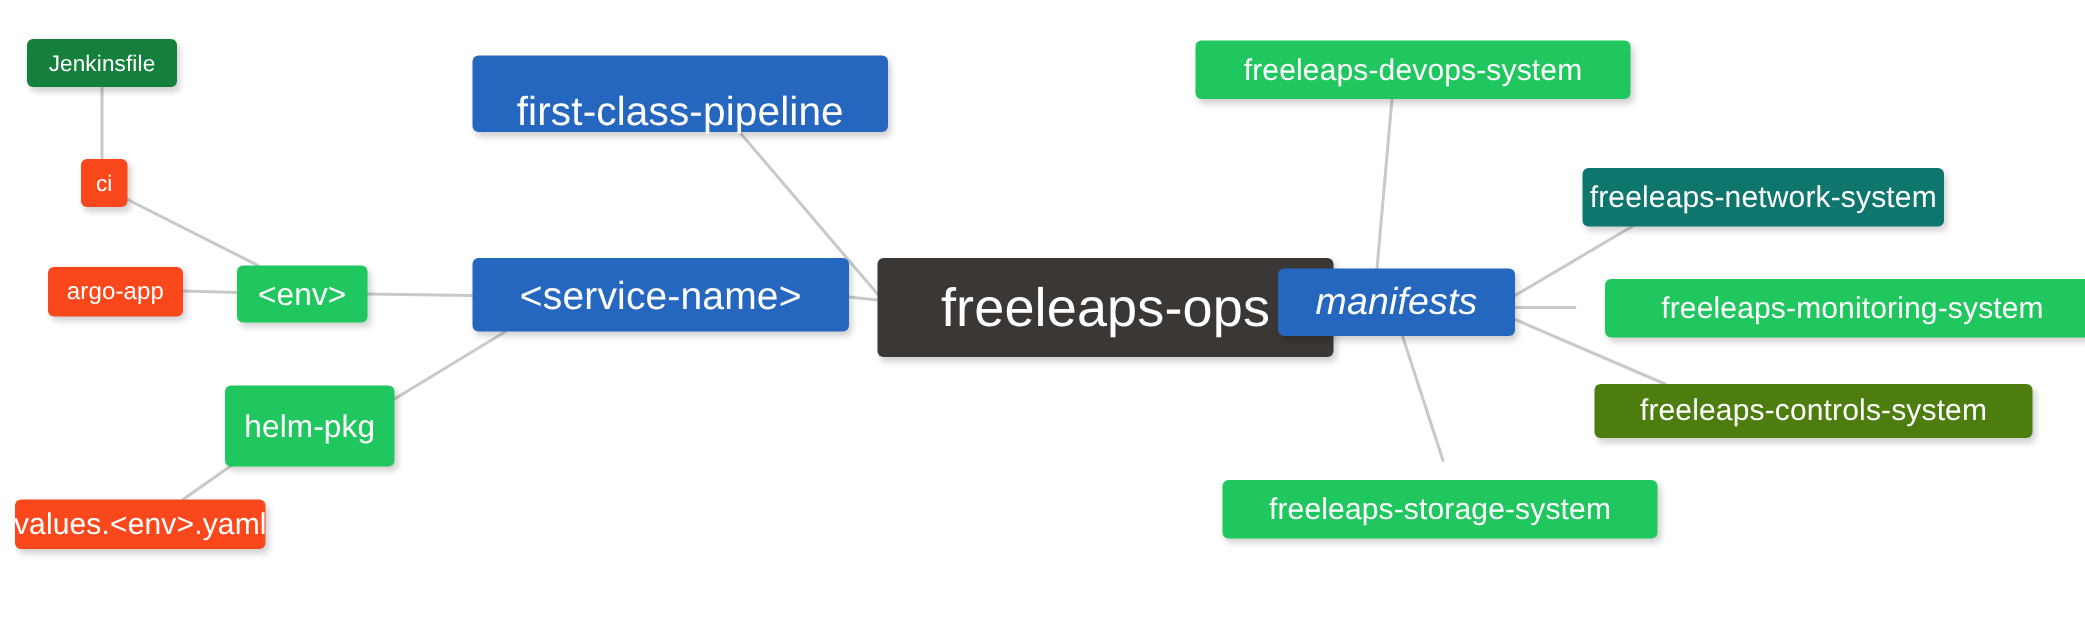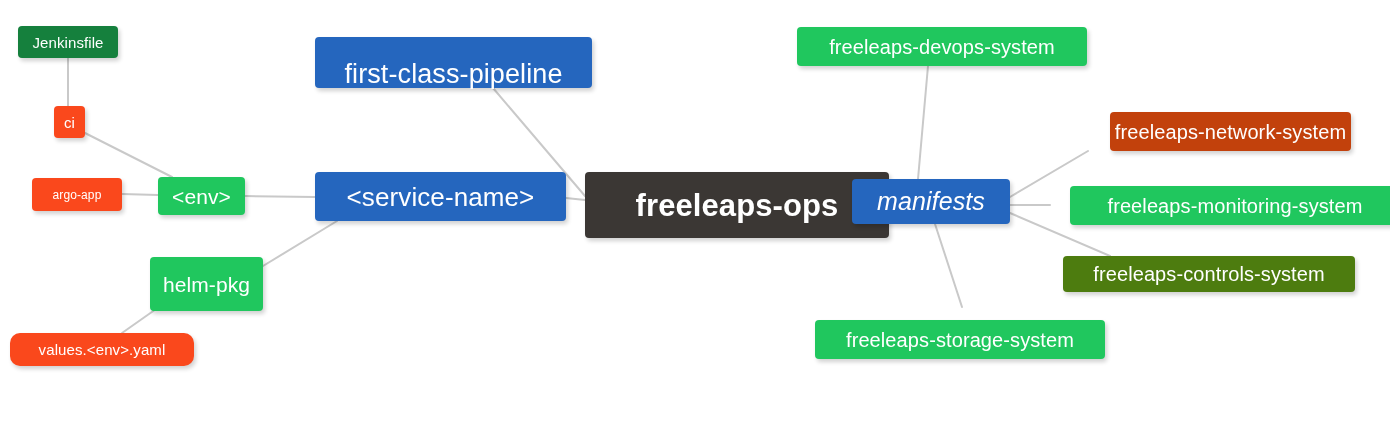--- a/index.html
+++ b/index.html
@@ -58,59 +58,59 @@
       <line x1="172" y1="177" x2="85" y2="133" stroke="#c9c9c9" stroke-width="2" stroke-linecap="round"></line>
       <line x1="158" y1="195" x2="122" y2="194" stroke="#c9c9c9" stroke-width="2" stroke-linecap="round"></line>
       <line x1="68" y1="106" x2="68" y2="58" stroke="#c9c9c9" stroke-width="2" stroke-linecap="round"></line>
       <line x1="918" y1="179" x2="928" y2="66" stroke="#c9c9c9" stroke-width="2" stroke-linecap="round"></line>
       <line x1="1010" y1="197" x2="1088" y2="151" stroke="#c9c9c9" stroke-width="2" stroke-linecap="round"></line>
       <line x1="1010" y1="205" x2="1050" y2="205" stroke="#c9c9c9" stroke-width="2" stroke-linecap="round"></line>
       <line x1="1010" y1="213" x2="1110" y2="256" stroke="#c9c9c9" stroke-width="2" stroke-linecap="round"></line>
       <line x1="935" y1="224" x2="962" y2="307" stroke="#c9c9c9" stroke-width="2" stroke-linecap="round"></line>
     </svg>
   <div id="nodes">
-      <div class="node" style="left: 585px; top: 172px; width: 304px; height: 66px; background: rgb(59, 55, 52); font-size: 31px; font-weight: bold;">
+      <div class="node" style="left: 585px; top: 172px; width: 304px; height: 66px; background: rgb(59, 55, 52); font-size: 36px;">
         <span class="node-label">freeleaps-ops</span>
       </div>
       <div class="node" style="left: 315px; top: 37px; width: 277px; height: 51px; background: rgb(37, 102, 190); font-size: 27px; align-items: flex-end;">
         <span class="node-label">first-class-pipeline</span>
       </div>
       <div class="node" style="left: 315px; top: 172px; width: 251px; height: 49px; background: rgb(37, 102, 190); font-size: 26px;">
         <span class="node-label">&lt;service-name&gt;</span>
       </div>
       <div class="node" style="left: 852px; top: 179px; width: 158px; height: 45px; background: rgb(37, 102, 190); font-size: 25px; font-style: italic;">
         <span class="node-label">manifests</span>
       </div>
       <div class="node" style="left: 158px; top: 177px; width: 87px; height: 38px; background: rgb(32, 199, 94); font-size: 21px;">
         <span class="node-label">&lt;env&gt;</span>
       </div>
       <div class="node" style="left: 150px; top: 257px; width: 113px; height: 54px; background: rgb(32, 199, 94); font-size: 21px;">
         <span class="node-label">helm-pkg</span>
       </div>
       <div class="node" style="left: 797px; top: 27px; width: 290px; height: 39px; background: rgb(32, 199, 94); font-size: 20px;">
         <span class="node-label">freeleaps-devops-system</span>
       </div>
-      <div class="node" style="left: 1110px; top: 112px; width: 241px; height: 39px; background: #c2410c; font-size: 20px;">
+      <div class="node" style="left: 1055px; top: 112px; width: 241px; height: 39px; background: #0f766e; font-size: 20px;">
         <span class="node-label">freeleaps-network-system</span>
       </div>
       <div class="node" style="left: 1050px; top: 186px; width: 330px; height: 39px; background: rgb(32, 199, 94); font-size: 20px; margin-left: 20px;">
         <span class="node-label">freeleaps-monitoring-system</span>
       </div>
       <div class="node" style="left: 1063px; top: 256px; width: 292px; height: 36px; background: #4d7c0f; font-size: 20px;">
         <span class="node-label">freeleaps-controls-system</span>
       </div>
       <div class="node" style="left: 815px; top: 320px; width: 290px; height: 39px; background: rgb(32, 199, 94); font-size: 20px;">
         <span class="node-label">freeleaps-storage-system</span>
       </div>
       <div class="node" style="left: 18px; top: 26px; width: 100px; height: 32px; background: #15803d; font-size: 15px;">
         <span class="node-label">Jenkinsfile</span>
       </div>
       <div class="node" style="left: 54px; top: 106px; width: 31px; height: 32px; background: rgb(250, 72, 28); font-size: 15px;">
         <span class="node-label">ci</span>
       </div>
-      <div class="node" style="left: 32px; top: 178px; width: 90px; height: 33px; background: rgb(250, 72, 28); font-size: 12px;">
+      <div class="node" style="left: 32px; top: 178px; width: 90px; height: 33px; background: rgb(250, 72, 28); font-size: 16px;">
         <span class="node-label">argo-app</span>
       </div>
-      <div class="node" style="left: 10px; top: 333px; width: 184px; height: 33px; background: rgb(250, 72, 28); font-size: 15px; border-radius: 10px;">
+      <div class="node" style="left: 10px; top: 333px; width: 167px; height: 33px; background: rgb(250, 72, 28); font-size: 20px;">
         <span class="node-label">values.&lt;env&gt;.yaml</span>
       </div>
     </div>
 </div>
 
 </body></html>

